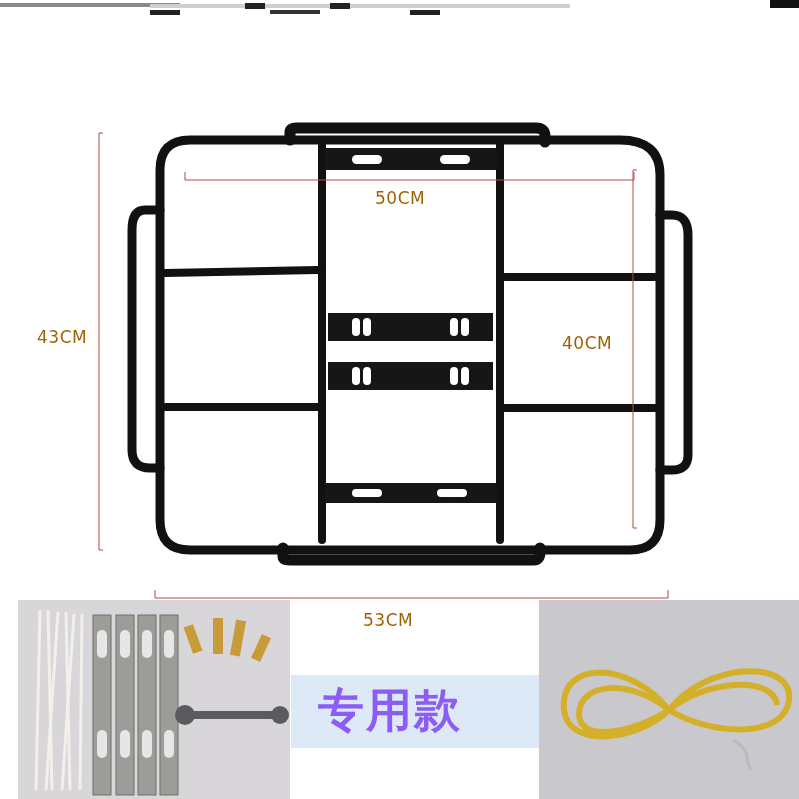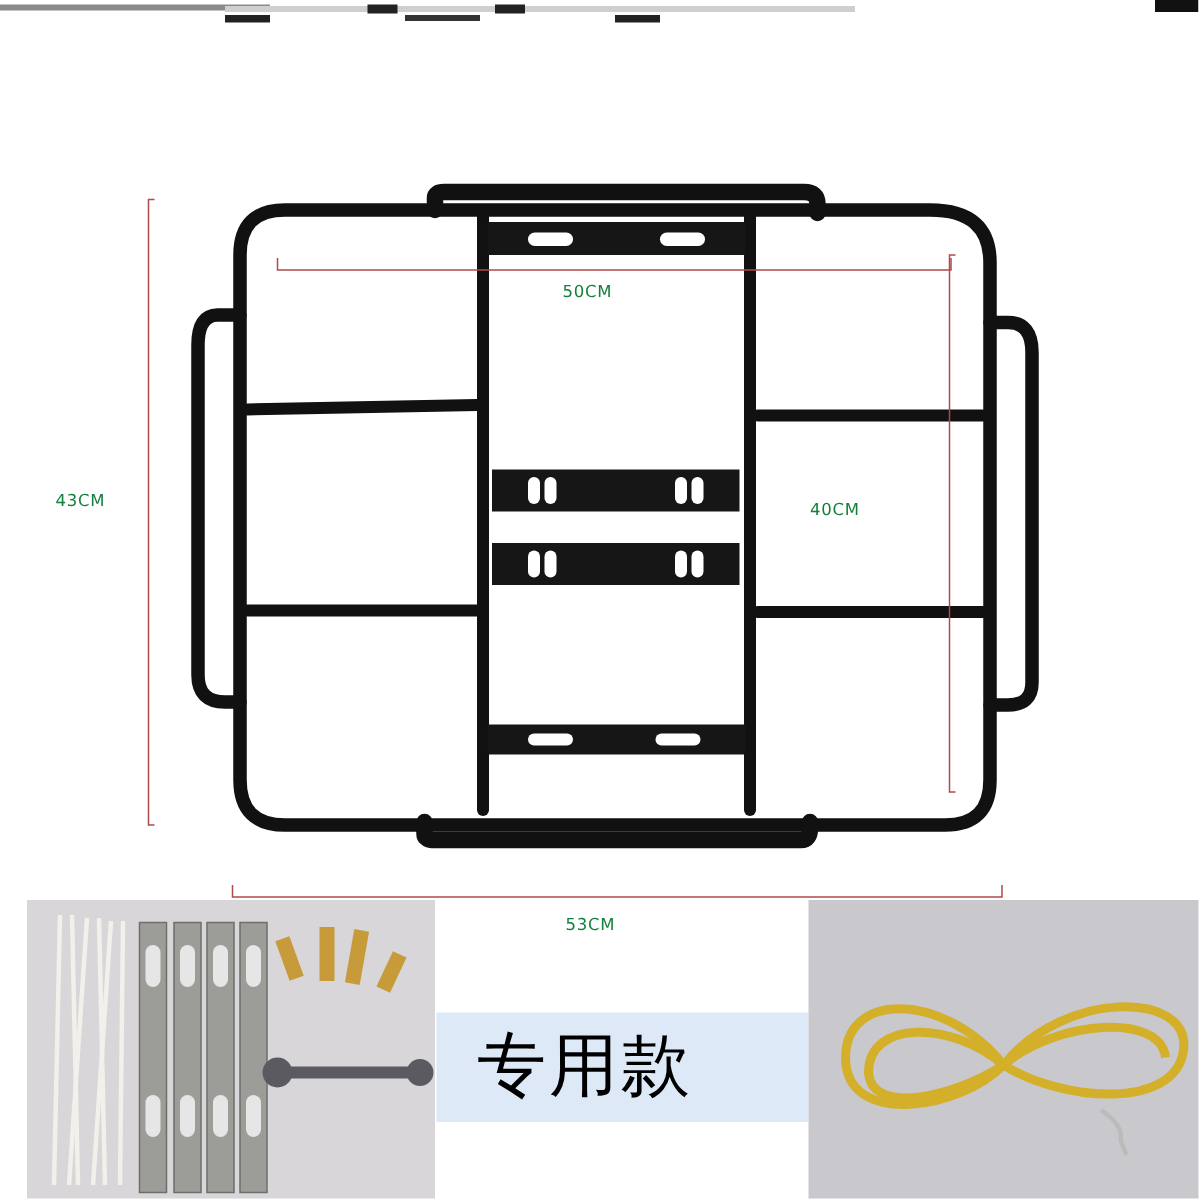--- a/index.html
+++ b/index.html
@@ -1,22 +1,22 @@
 <!DOCTYPE html>
 <html><head>
 <meta charset="utf-8">
 <style>
   html, body { margin:0; padding:0; }
   body { width:799px; height:799px; background:#ffffff; position:relative; overflow:hidden;
          font-family:"DejaVu Sans", sans-serif; }
   .topstrip { position:absolute; left:0; top:0; width:799px; height:16px; background:#fff; }
-  .dim-text { position:absolute; font-family:"DejaVu Sans", sans-serif; font-size:11px; color:#15803d; letter-spacing:0.5px; }
+  .dim-text { position:absolute; font-family:"DejaVu Sans", sans-serif; font-size:17px; color:#a16207; letter-spacing:0.5px; }
   .panel { position:absolute; top:600px; height:199px; overflow:hidden; }
   .badge { position:absolute; left:291px; top:675px; width:248px; height:73px; background:#dde9f7; }
-  .badge-text { position:absolute; left:318px; top:680px; font-size:46px; font-weight:normal; color:#000000;
+  .badge-text { position:absolute; left:318px; top:680px; font-size:46px; font-weight:bold; color:#8b5cf6;
                 font-family:"DejaVu Sans", sans-serif; letter-spacing:2px; }
 </style>
 </head>
 <body>
 
 <div class="topstrip">
   <svg width="799" height="16">
     <rect x="0" y="3" width="180" height="4" fill="#8a8a8a"></rect>
     <rect x="150" y="4" width="420" height="4" fill="#cfcfcf"></rect>
     <rect x="150" y="10" width="30" height="5" fill="#222"></rect>
@@ -74,22 +74,22 @@
   <g stroke="#b04a4a" stroke-width="1" fill="none">
     <path d="M103 133 L99 133 L99 550 L103 550"></path>
     <path d="M185 172 L185 180 L634 180 L634 172"></path>
     <path d="M637 170 L633 170 L633 528 L637 528"></path>
     <path d="M155 590 L155 598 L668 598 L668 590"></path>
   </g>
 </svg>
 
 <div class="dim-text" style="left:375px;top:188px">50CM</div>
 <div class="dim-text" style="left:37px;top:327px">43CM</div>
-<div class="dim-text" style="left:540px;top:333px">40CM</div>
-<div class="dim-text" style="left:377px;top:610px">53CM</div>
+<div class="dim-text" style="left:562px;top:333px">40CM</div>
+<div class="dim-text" style="left:363px;top:610px">53CM</div>
 
 <div class="panel" style="left:18px;width:272px;background:#d8d6d8;">
   <svg width="272" height="199">
     <g stroke="#f2f0ea" stroke-width="3">
       <line x1="22" y1="10" x2="18" y2="190"></line>
         <line x1="30" y1="10" x2="34" y2="190"></line>
       <line x1="40" y1="12" x2="28" y2="190"></line>
         <line x1="48" y1="12" x2="52" y2="190"></line>
       <line x1="56" y1="14" x2="44" y2="190"></line>
         <line x1="64" y1="14" x2="62" y2="190"></line>

